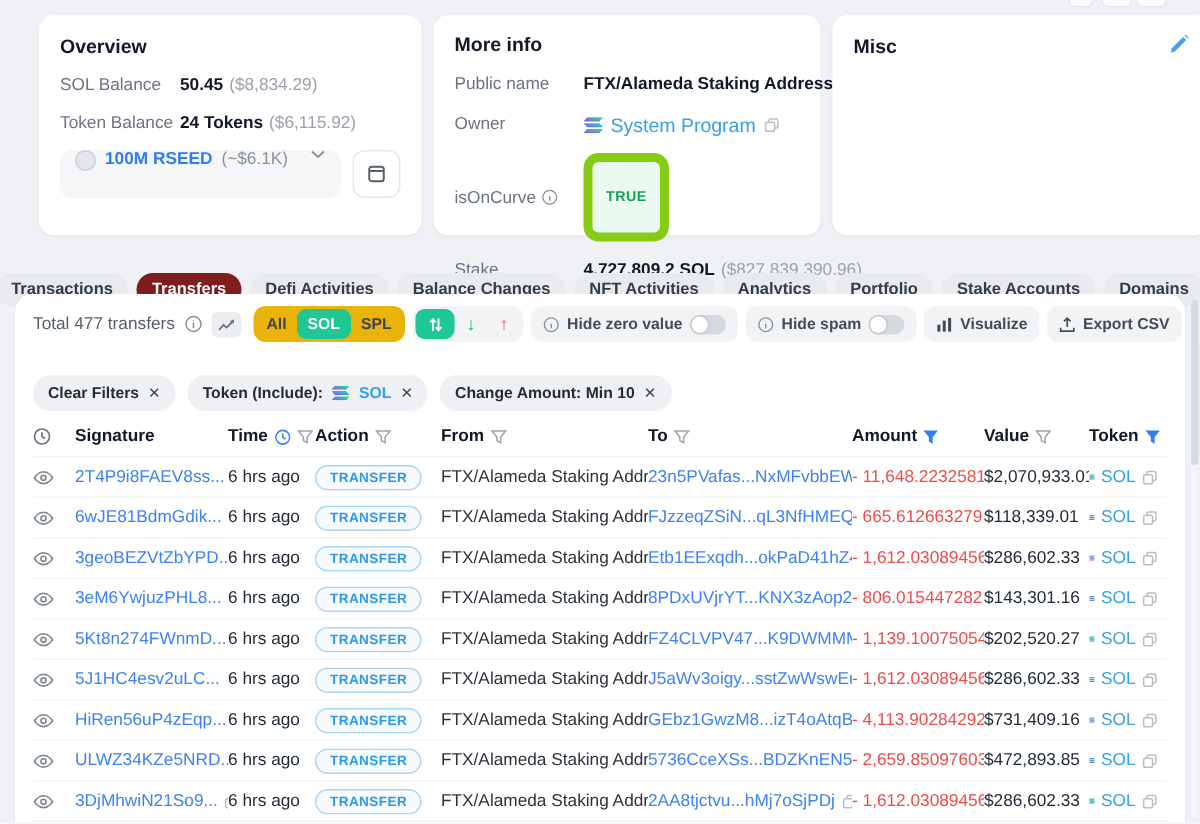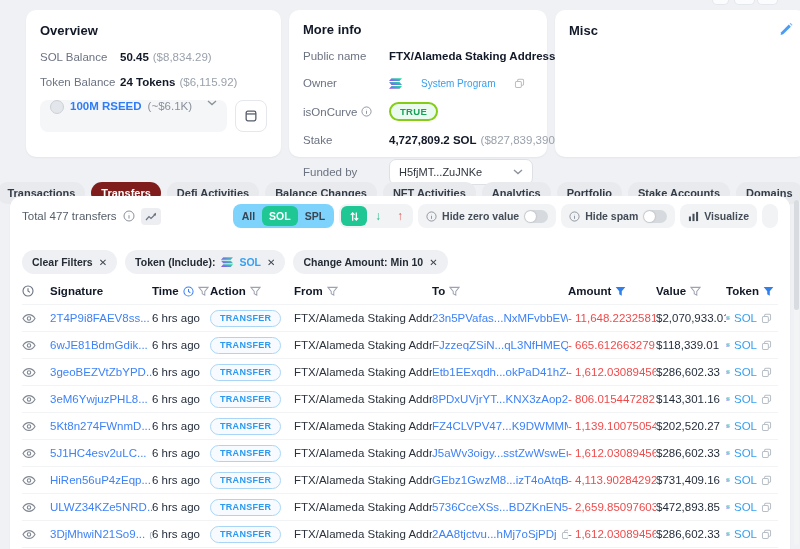--- a/index.html
+++ b/index.html
@@ -32,38 +32,38 @@
   .token-select-row { display:flex; gap:8px; margin-top:12px; }
   .token-select { flex:1; height:32px; background:#f5f6f8; border-radius:8px; display:flex; align-items:flex-start; padding:0 10px; gap:6px; cursor:pointer; }
   .coin-dot { width:14px; height:14px; border-radius:50%; background:#e3e6ea; border:1px solid #ccd1d7; flex:none; }
   .token-name { color:#2f7cf6; font-weight:700; font-size:11.5px; }
   .token-sub { color:#8a919b; font-size:11.5px; flex:1; }
   .sq-btn { width:32px; height:32px; border:1px solid #e4e7eb; border-radius:8px; background:#fff; display:flex; align-items:center; justify-content:center; color:#555e69; cursor:pointer; }
 
   .mi-row { display:flex; align-items:center; margin-top:11px; min-height:16px; }
   .mi-label { width:86px; color:#6b7280; font-size:11.5px; flex:none; display:flex; align-items:center; gap:4px; }
   .mi-val-strong { font-weight:700; color:#111827; font-size:11.5px; white-space:nowrap; }
-  .owner-link { color:#36a0f0; font-size:10px; font-weight:500; display:flex; align-items:center; gap:19px; cursor:pointer; }
-  .badge-true { background:#ebfaf1; border:2px solid #84cc16; color:#18a058; font-size:9.5px; font-weight:700; border-radius:10px; padding:2px 9px; letter-spacing:.3px; }
+  .owner-link { color:#36a0f0; font-size:13px; font-weight:500; display:flex; align-items:center; gap:5px; cursor:pointer; }
+  .badge-true { background:#ebfaf1; border:6px solid #84cc16; color:#18a058; font-size:9.5px; font-weight:700; border-radius:10px; padding:18px 9px; letter-spacing:.3px; }
   .funded-select { width:160px; height:26px; border:1px solid #dde1e6; border-radius:7px; display:flex; align-items:center; justify-content:space-between; padding:0 9px; font-size:11px; color:#30363d; cursor:pointer; background:#fff; }
   .edit-pencil { position:absolute; top:12px; right:13px; color:#4b9cf5; cursor:pointer; }
 
   
   .tabs-row { position:absolute; top:182px; left:10px; width:780px; display:flex; gap:6px;justify-content:center; }
   .tab { height:22px; padding:0 10px; border-radius:12px; background:#e8eaee; color:#333c47; font-size:11px; font-weight:600; display:flex; align-items:center; cursor:pointer; white-space:nowrap; }
   .tab.is-active { background:#7f1d1d; color:#fff; }
 
   
   .main-card { position:absolute; top:196px; left:10px; width:780px; height:353px; background:#fff; border-radius:12px 12px 0 0; box-shadow:0 1px 2px rgba(20,30,50,.05); padding:0 12px; }
 
   .toolbar { display:flex; align-items:center; justify-content:space-between; padding-top:8px; height:32px; gap:8px; }
   .total-wrap { display:flex; align-items:center; gap:6px; color:#555e69; font-size:11.5px; white-space:nowrap; }
   .mini-badge { width:20px; height:17px; background:#eceef1; border-radius:4px; display:flex; align-items:center; justify-content:center; color:#6b7280; cursor:pointer; }
   .toolbar-right { display:flex; align-items:center; gap:5px; }
-  .seg { display:flex; background:#7dd3fc; border-radius:8px; padding:2px; }
+  .seg { display:flex; background:#eab308; border-radius:8px; padding:2px; }
   .seg-btn { padding:2px 7px; font-size:10.5px; font-weight:700; color:#3c4450; border-radius:6px; cursor:pointer; line-height:16px; }
   .seg-btn.is-active { background:#1fc795; color:#fff; }
   .sort-group { display:flex; align-items:center; background:#f1f3f5; border-radius:8px; padding:2px; }
   .sort-main { width:26px; height:20px; background:#1fc795; border-radius:6px; color:#fff; display:flex; align-items:center; justify-content:center; font-size:11px; cursor:pointer; }
   .sort-arrow { width:22px; text-align:center; font-size:12px; cursor:pointer; }
   .sort-down { color:#1fb98c; } .sort-up { color:#e25c5c; }
   .pill { display:flex; align-items:center; gap:5px; background:#f1f3f5; border-radius:8px; height:24px; padding:0 8px; font-size:10.5px; font-weight:600; color:#444c57; white-space:nowrap; cursor:pointer; }
   .toggle { width:24px; height:13px; border-radius:7px; background:#d6dade; position:relative; flex:none; cursor:pointer; }
   .toggle::after { content:""; position:absolute; left:1px; top:1px; width:11px; height:11px; border-radius:50%; background:#fff; box-shadow:0 0 2px rgba(0,0,0,.25); }
   .icon-muted { color:#8a919b; }
@@ -364,20 +364,26 @@
           <span>Hide spam</span>
           <span class="toggle"></span>
         </div>
         <div class="pill">
           <svg width="11" height="11">
               <use href="#i-viz"></use>
             </svg>
           <span>Visualize</span>
         </div>
         <div class="pill">
+          <svg width="11" height="11">
+              <use href="#i-export"></use>
+            </svg>
+          <span>Export CSV</span>
+        </div>
+        <div class="pill">
           
           
         </div>
       </div>
     </div>
 
     <div class="chips-row">
       <div class="chip">
         <span>Clear Filters</span>
         <span class="x">✕</span>

